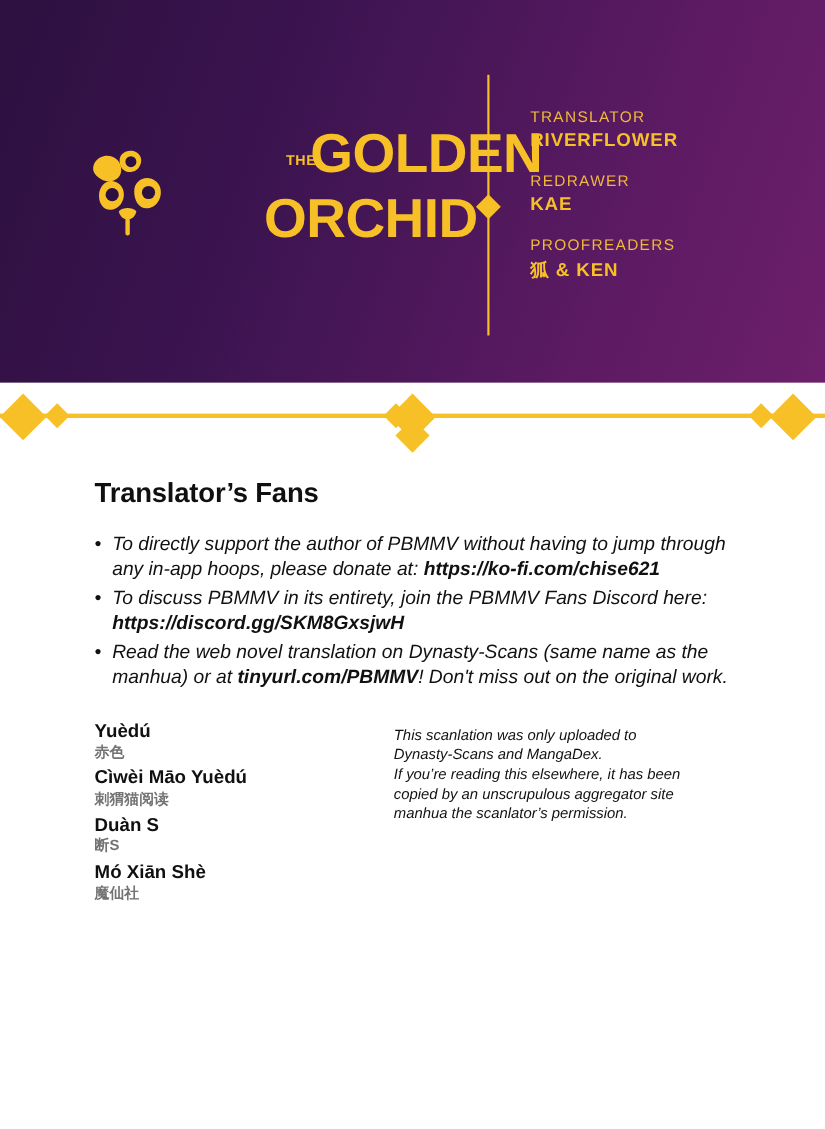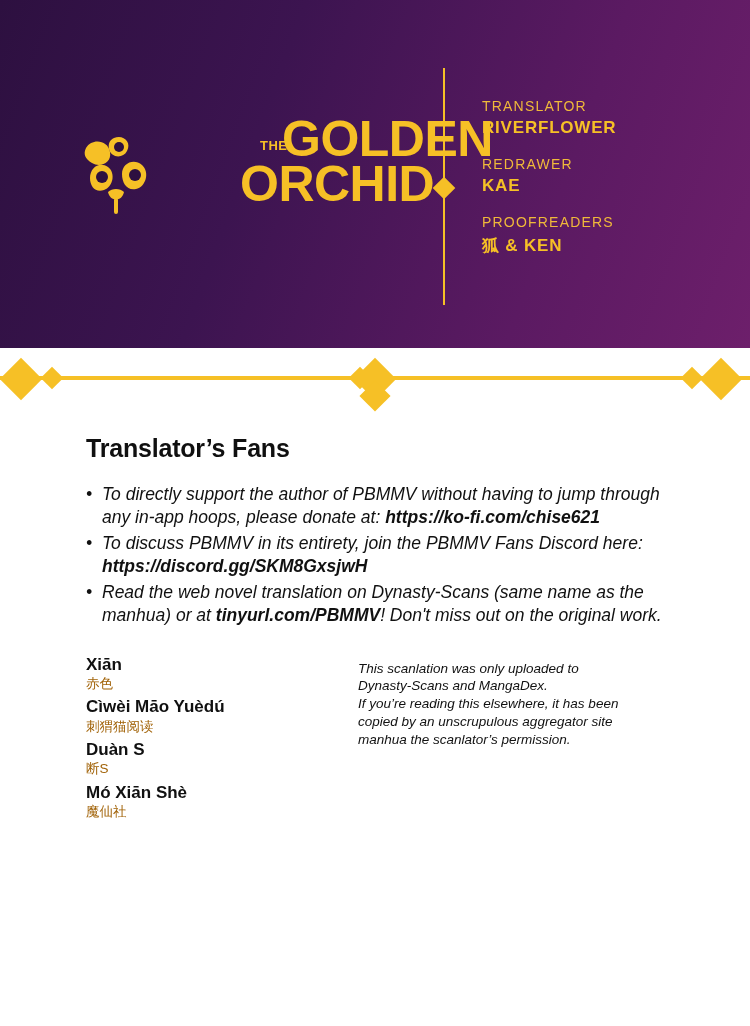--- a/index.html
+++ b/index.html
@@ -64,21 +64,21 @@
     color: #f6c026;
     letter-spacing: -0.5px;
     padding-left: 106px;
   }
   .logo-orchid {
     font-size: 50px;
     font-weight: 700;
     color: #f6c026;
     letter-spacing: -0.5px;
     padding-left: 64px;
-    margin-top: 2px;
+    margin-top: 16px;
   }
 
   
   .v-divider {
     position: absolute;
     left: 443px;
     top: 68px;
     width: 2px;
     height: 237px;
     background: #f6c026;
@@ -181,22 +181,22 @@
   }
   .authors-col { width: 272px; }
   .author-name {
     font-size: 17px;
     font-weight: 700;
     color: #101010;
     line-height: 1.25;
   }
   .author-cn {
     font-size: 13.5px;
-    font-weight: 400;
-    color: #a16207;
+    font-weight: 700;
+    color: #737373;
     line-height: 1.3;
     margin-bottom: 4px;
   }
   .disclaimer {
     font-size: 13.5px;
     font-style: italic;
     line-height: 1.32;
     color: #111111;
     padding-top: 6px;
     max-width: 270px;
@@ -271,21 +271,21 @@
       <span>To discuss PBMMV in its entirety, join the PBMMV Fans Discord here: </span><span class="b">https://discord.gg/SKM8GxsjwH</span><span></span>
     </li>
     <li>
       <span>Read the web novel translation on Dynasty-Scans (same name as the manhua) or at </span><span class="b">tinyurl.com/PBMMV</span><span>! Don't miss out on the original work.</span>
     </li>
   </ul>
 
 
   <div class="authors-wrap">
     <div class="authors-col">
-      <div class="author-name">Xiān</div>
+      <div class="author-name">Yuèdú</div>
       <div class="author-cn">赤色</div>
       <div class="author-name">Cìwèi Māo Yuèdú</div>
       <div class="author-cn">刺猬猫阅读</div>
       <div class="author-name">Duàn S</div>
       <div class="author-cn">断S</div>
       <div class="author-name">Mó Xiān Shè</div>
       <div class="author-cn">魔仙社</div>
     </div>
 
     <div class="disclaimer">

